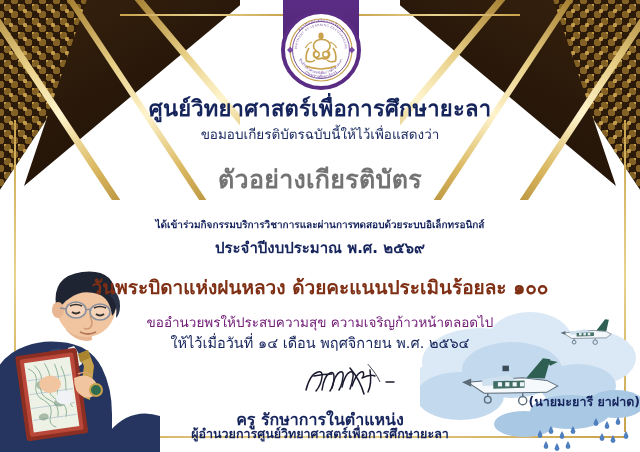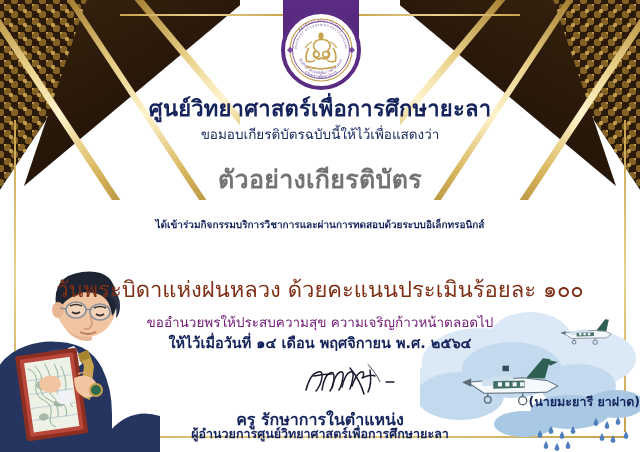--- a/index.html
+++ b/index.html
@@ -73,23 +73,23 @@
   
   .content{ position:absolute; left:0; top:0; width:640px; height:452px; z-index:8; }
   .tline{ position:absolute; width:640px; text-align:center; line-height:1.15;
           white-space:nowrap; }
 
   .t-org      { top:96px;  font-size:22px; font-weight:bold; color:#16245c; letter-spacing:.2px; }
   .t-sub      { top:127px; font-size:13.5px; color:#1d2d63; }
   .t-name     { top:166px; font-size:25px; font-weight:bold; color:#737373; letter-spacing:.3px; }
   .t-body1    { top:219px; font-size:10px; font-weight:bold; color:#16245c; }
   .t-body2    { top:240px; font-size:15px; font-weight:bold; color:#16245c; }
-  .t-event    { top:277px; font-size:22px; font-weight:normal; color:#7e2f14; }
+  .t-event    { top:277px; font-size:19px; font-weight:bold; color:#7e2f14; }
   .t-wish     { top:315px; font-size:13.5px; color:#701a75; }
-  .t-date     { top:335px; font-size:14.5px; font-weight:bold; color:#16245c; }
+  .t-date     { top:335px; font-size:14.5px; font-weight:normal; color:#16245c; }
 
   .t-signer   { top:395px; font-size:12.5px; font-weight:bold; color:#16245c;text-align:right; }
   .t-role     { top:411px; font-size:16px; font-weight:bold; color:#16245c; }
   .t-position { top:427px; font-size:12.5px; font-weight:bold; color:#16245c; }
 
   .signature{ position:absolute; left:300px; top:364px; width:110px; height:34px; z-index:9; }
 
   
   .king{ position:absolute; left:0px; top:262px; width:190px; height:190px; z-index:7; }
   
@@ -302,20 +302,21 @@
 
       <path d="M58 130 q10 -4 16 2 l-4 10 q-10 2 -14 -4z" fill="#f0f2f6"></path>
     </svg>
   </div>
 
   <div class="content">
     <div class="tline t-org">ศูนย์วิทยาศาสตร์เพื่อการศึกษายะลา</div>
     <div class="tline t-sub">ขอมอบเกียรติบัตรฉบับนี้ให้ไว้เพื่อแสดงว่า</div>
     <div class="tline t-name">ตัวอย่างเกียรติบัตร</div>
     <div class="tline t-body1">ได้เข้าร่วมกิจกรรมบริการวิชาการและผ่านการทดสอบด้วยระบบอิเล็กทรอนิกส์</div>
+    <div class="tline t-body2">ประจำปีงบประมาณ  พ.ศ. ๒๕๖๙</div>
     <div class="tline t-event">วันพระบิดาแห่งฝนหลวง  ด้วยคะแนนประเมินร้อยละ  ๑๐๐</div>
     <div class="tline t-wish">ขออำนวยพรให้ประสบความสุข ความเจริญก้าวหน้าตลอดไป</div>
     <div class="tline t-date">ให้ไว้เมื่อวันที่  ๑๔   เดือน พฤศจิกายน  พ.ศ. ๒๕๖๔</div>
 
     <div class="tline t-signer">(นายมะยารี   ยาฝาด)</div>
     <div class="tline t-role">ครู  รักษาการในตำแหน่ง</div>
     <div class="tline t-position">ผู้อำนวยการศูนย์วิทยาศาสตร์เพื่อการศึกษายะลา</div>
   </div>
 
   <div class="signature">

